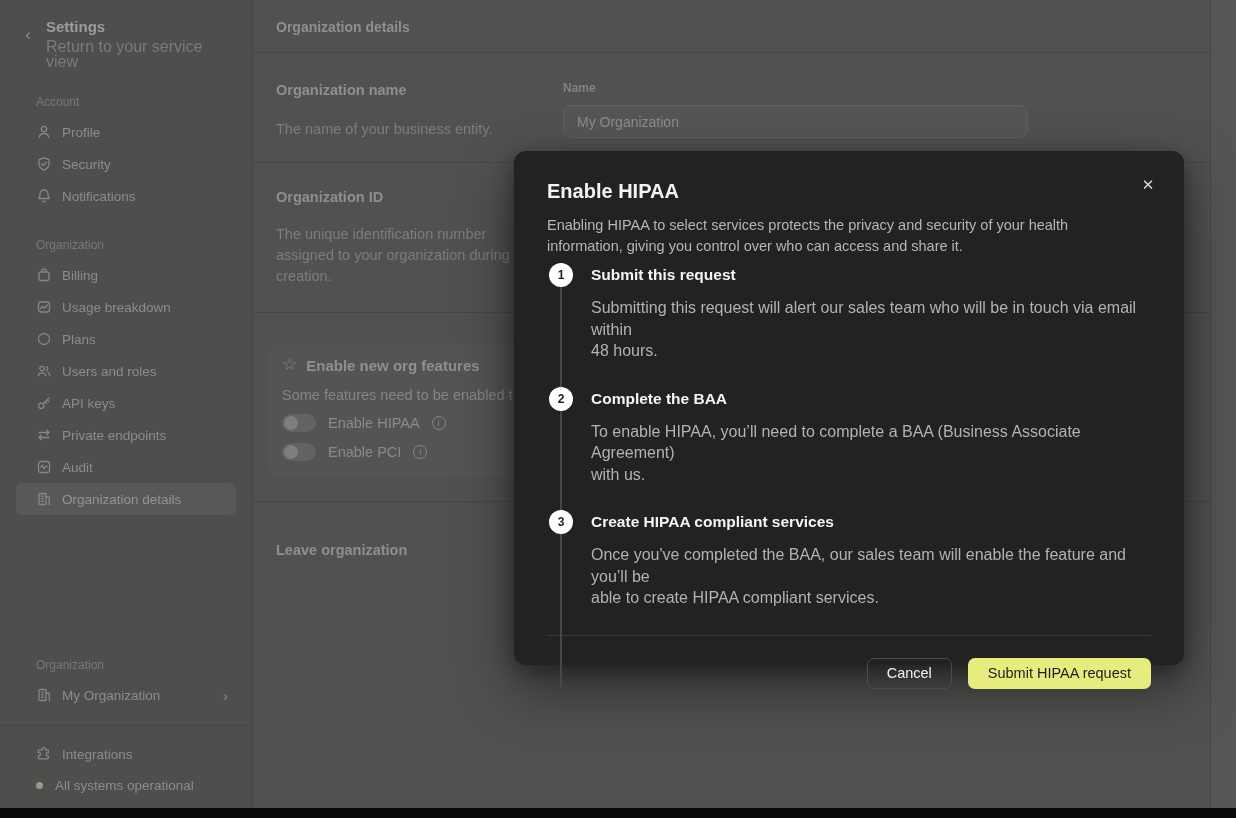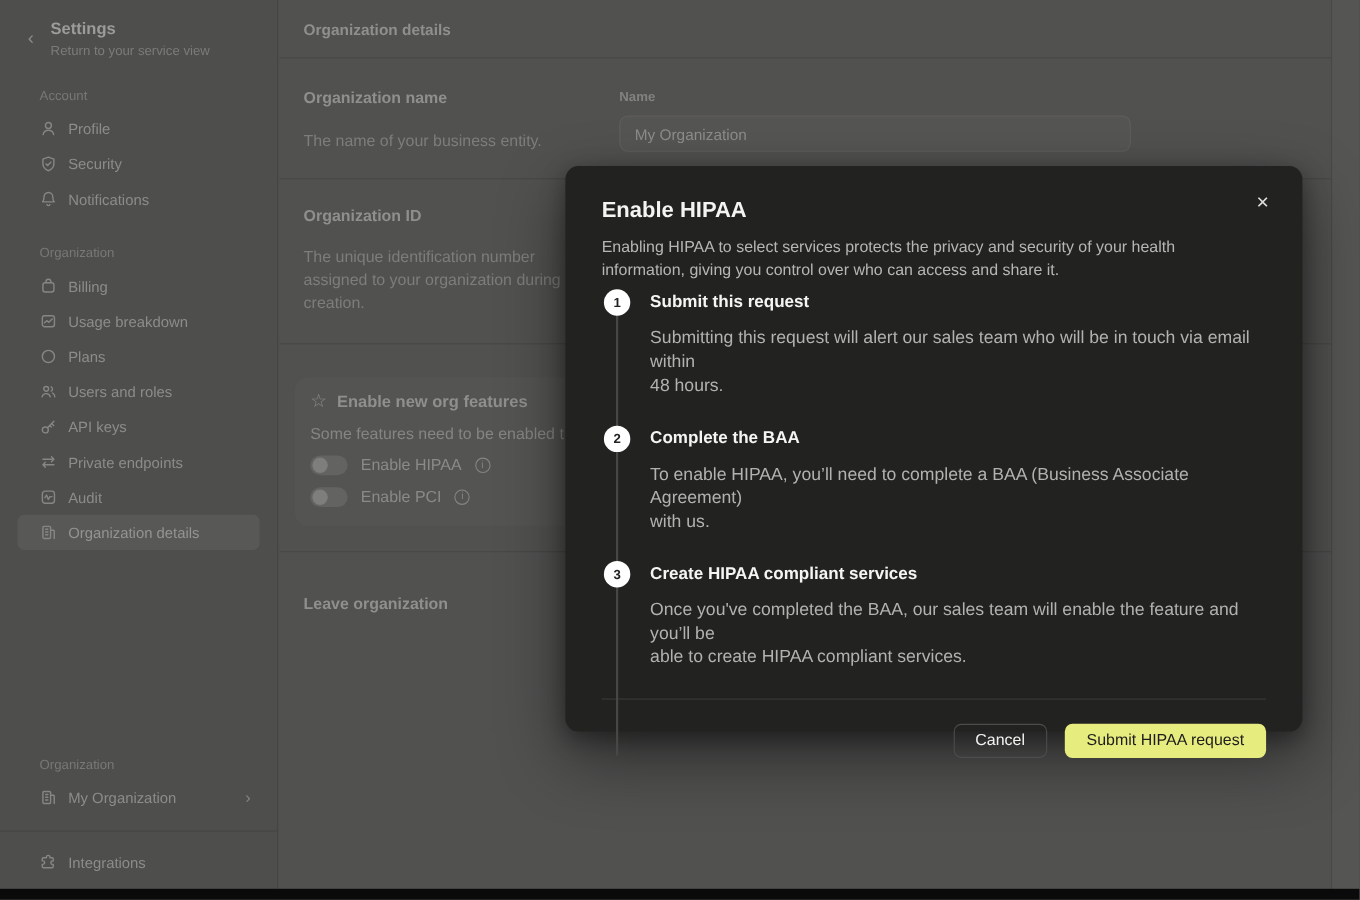--- a/index.html
+++ b/index.html
@@ -17,21 +17,21 @@
     background:#4e4e4c; border-right:1px solid #454543;
     display:flex; flex-direction:column; z-index:1;
   }
   .sb-header { position:relative; padding:17px 16px 0 46px; }
   .sb-back {
     position:absolute; left:18px; top:24px; width:20px; height:20px;
     color:#8b8b89; font-size:17px; line-height:19px; text-align:center;
     background:none; border:none; cursor:pointer;
   }
   .sb-title { font-size:15px; font-weight:700; color:#9c9c9a; line-height:19px; }
-  .sb-subtitle { font-size:12px; color:#7b7b79; margin-top:3px; line-height:15px; }
+  .sb-subtitle { font-size:16px; color:#7b7b79; margin-top:3px; line-height:15px; }
   .sb-section-label { margin:26px 0 7px 36px; font-size:12px; color:#787876; }
   .sb-item {
     height:32px; margin:0 16px; padding:0 8px 0 20px; border-radius:6px;
     display:flex; align-items:center; gap:10px;
     font-size:13.5px; color:#8c8c8a; cursor:pointer; flex:none;
   }
   .sb-item.selected { background:#585856; color:#949492; }
   .sb-item .icn { width:16px; height:16px; flex:none; color:#868684; display:flex; align-items:center; justify-content:center; }
   .sb-item .icn svg { width:16px; height:16px; stroke:currentColor; fill:none; stroke-width:1.3; stroke-linecap:round; stroke-linejoin:round; }
   .sb-bottom { margin-top:auto; padding-bottom:8px; }
@@ -239,20 +239,24 @@
       <span class="sb-chevron-right">›</span>
     </div>
     <div class="sb-divider"></div>
     <div class="sb-item">
       <span class="icn">
         <svg viewBox="0 0 16 16">
             <path d="M6.2 3.2a1.6 1.6 0 0 1 3.2 0v.6h2a1 1 0 0 1 1 1v1.9h-.6a1.6 1.6 0 0 0 0 3.2h.6v1.9a1 1 0 0 1-1 1h-8a1 1 0 0 1-1-1v-2h.6a1.6 1.6 0 0 0 0-3.2h-.6v-1.8a1 1 0 0 1 1-1h2.8z"></path>
           </svg>
       </span>
       <span>Integrations</span>
+    </div>
+    <div class="status-row">
+      <span class="status-dot"></span>
+      <span>All systems operational</span>
     </div>
   </div>
 </nav>
 
 <main class="main">
   <div class="scroll-gutter"></div>
 
   <header class="page-header">
     <div class="page-title">Organization details</div>
   </header>

